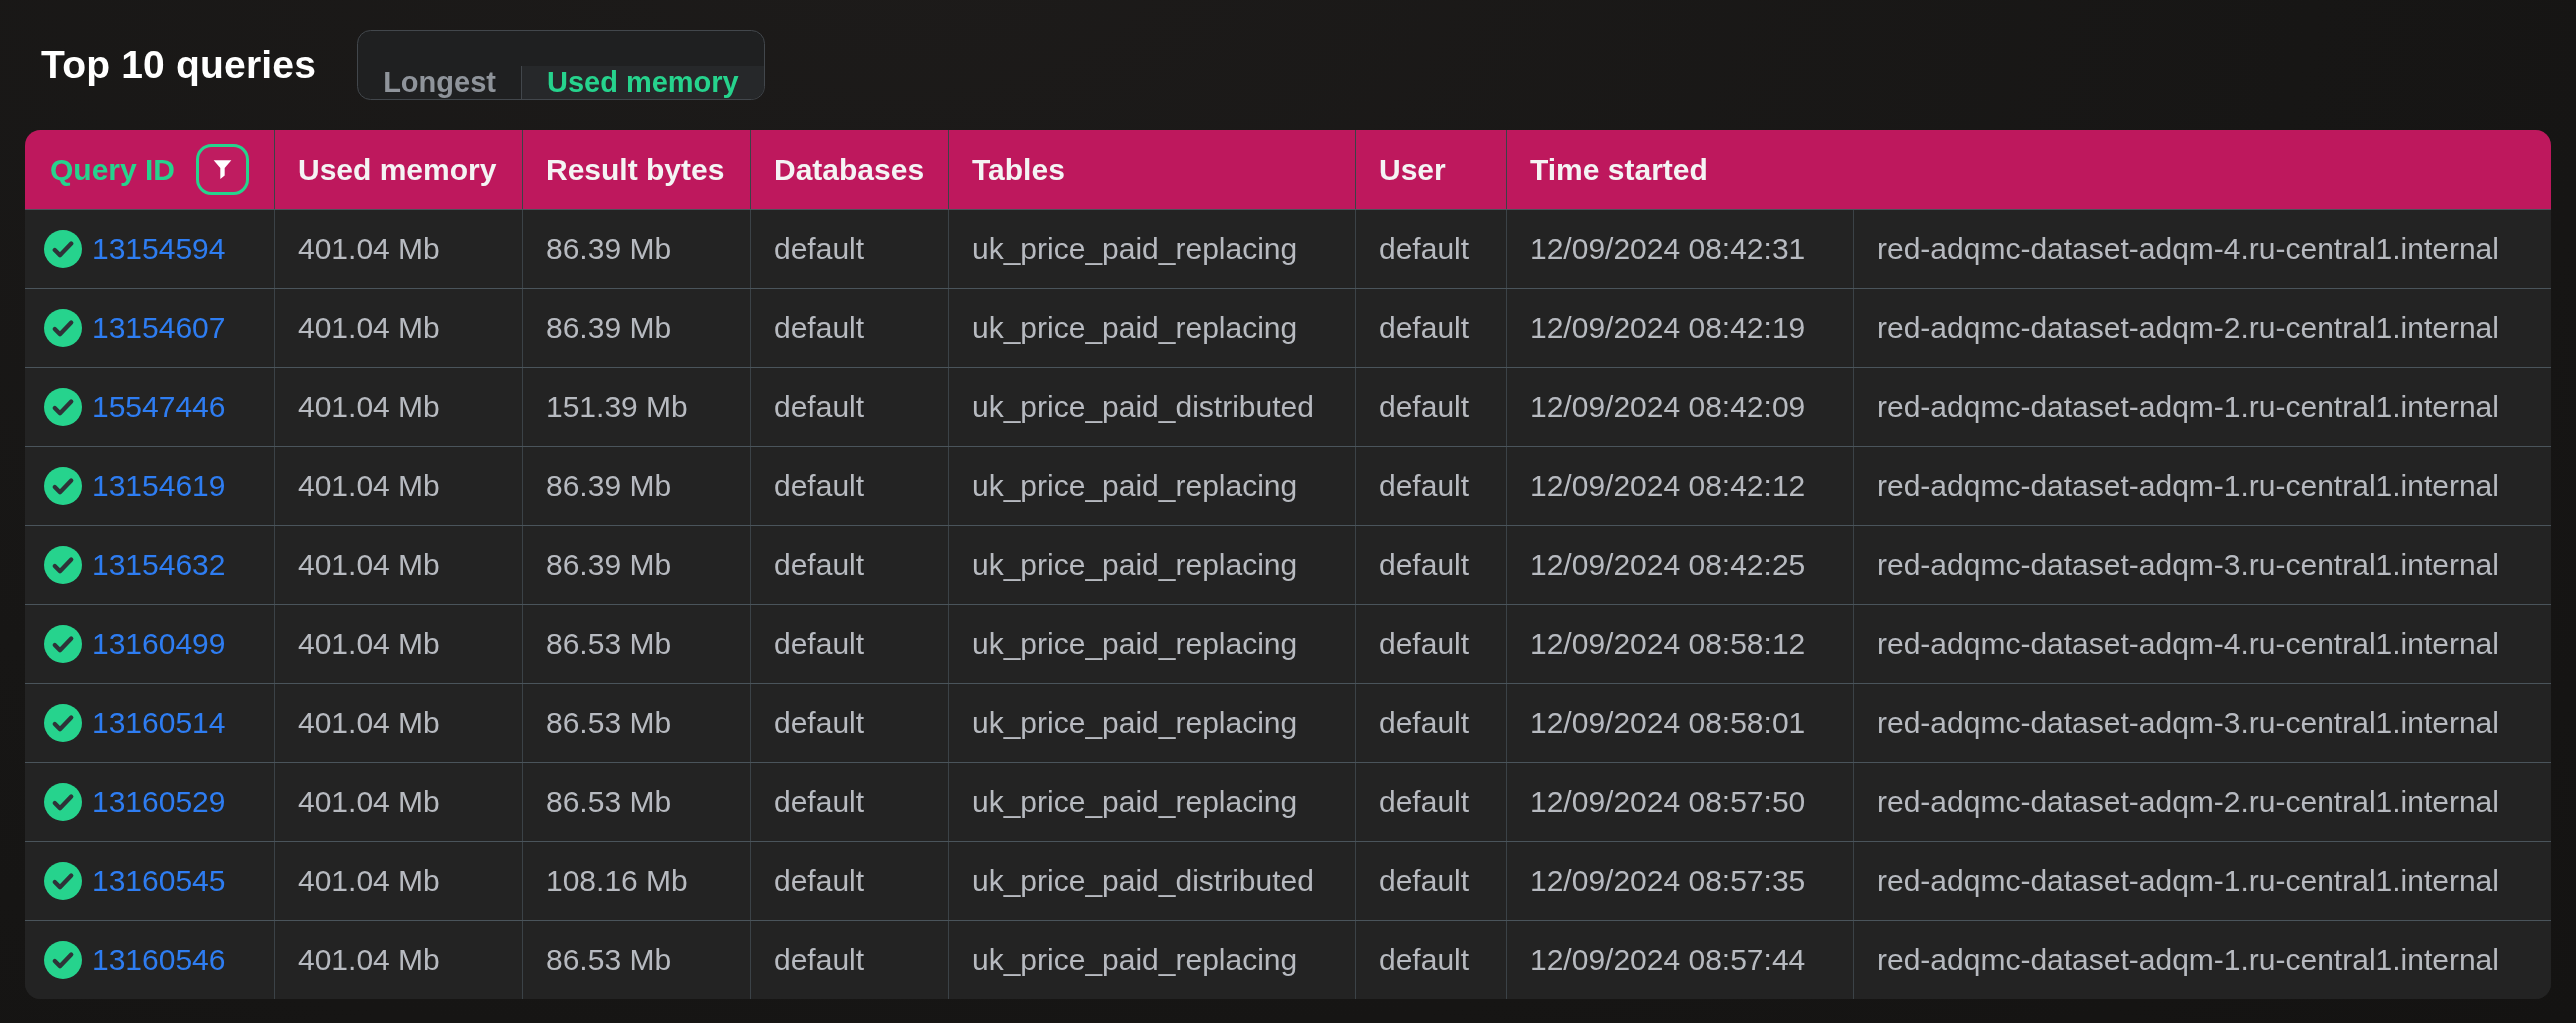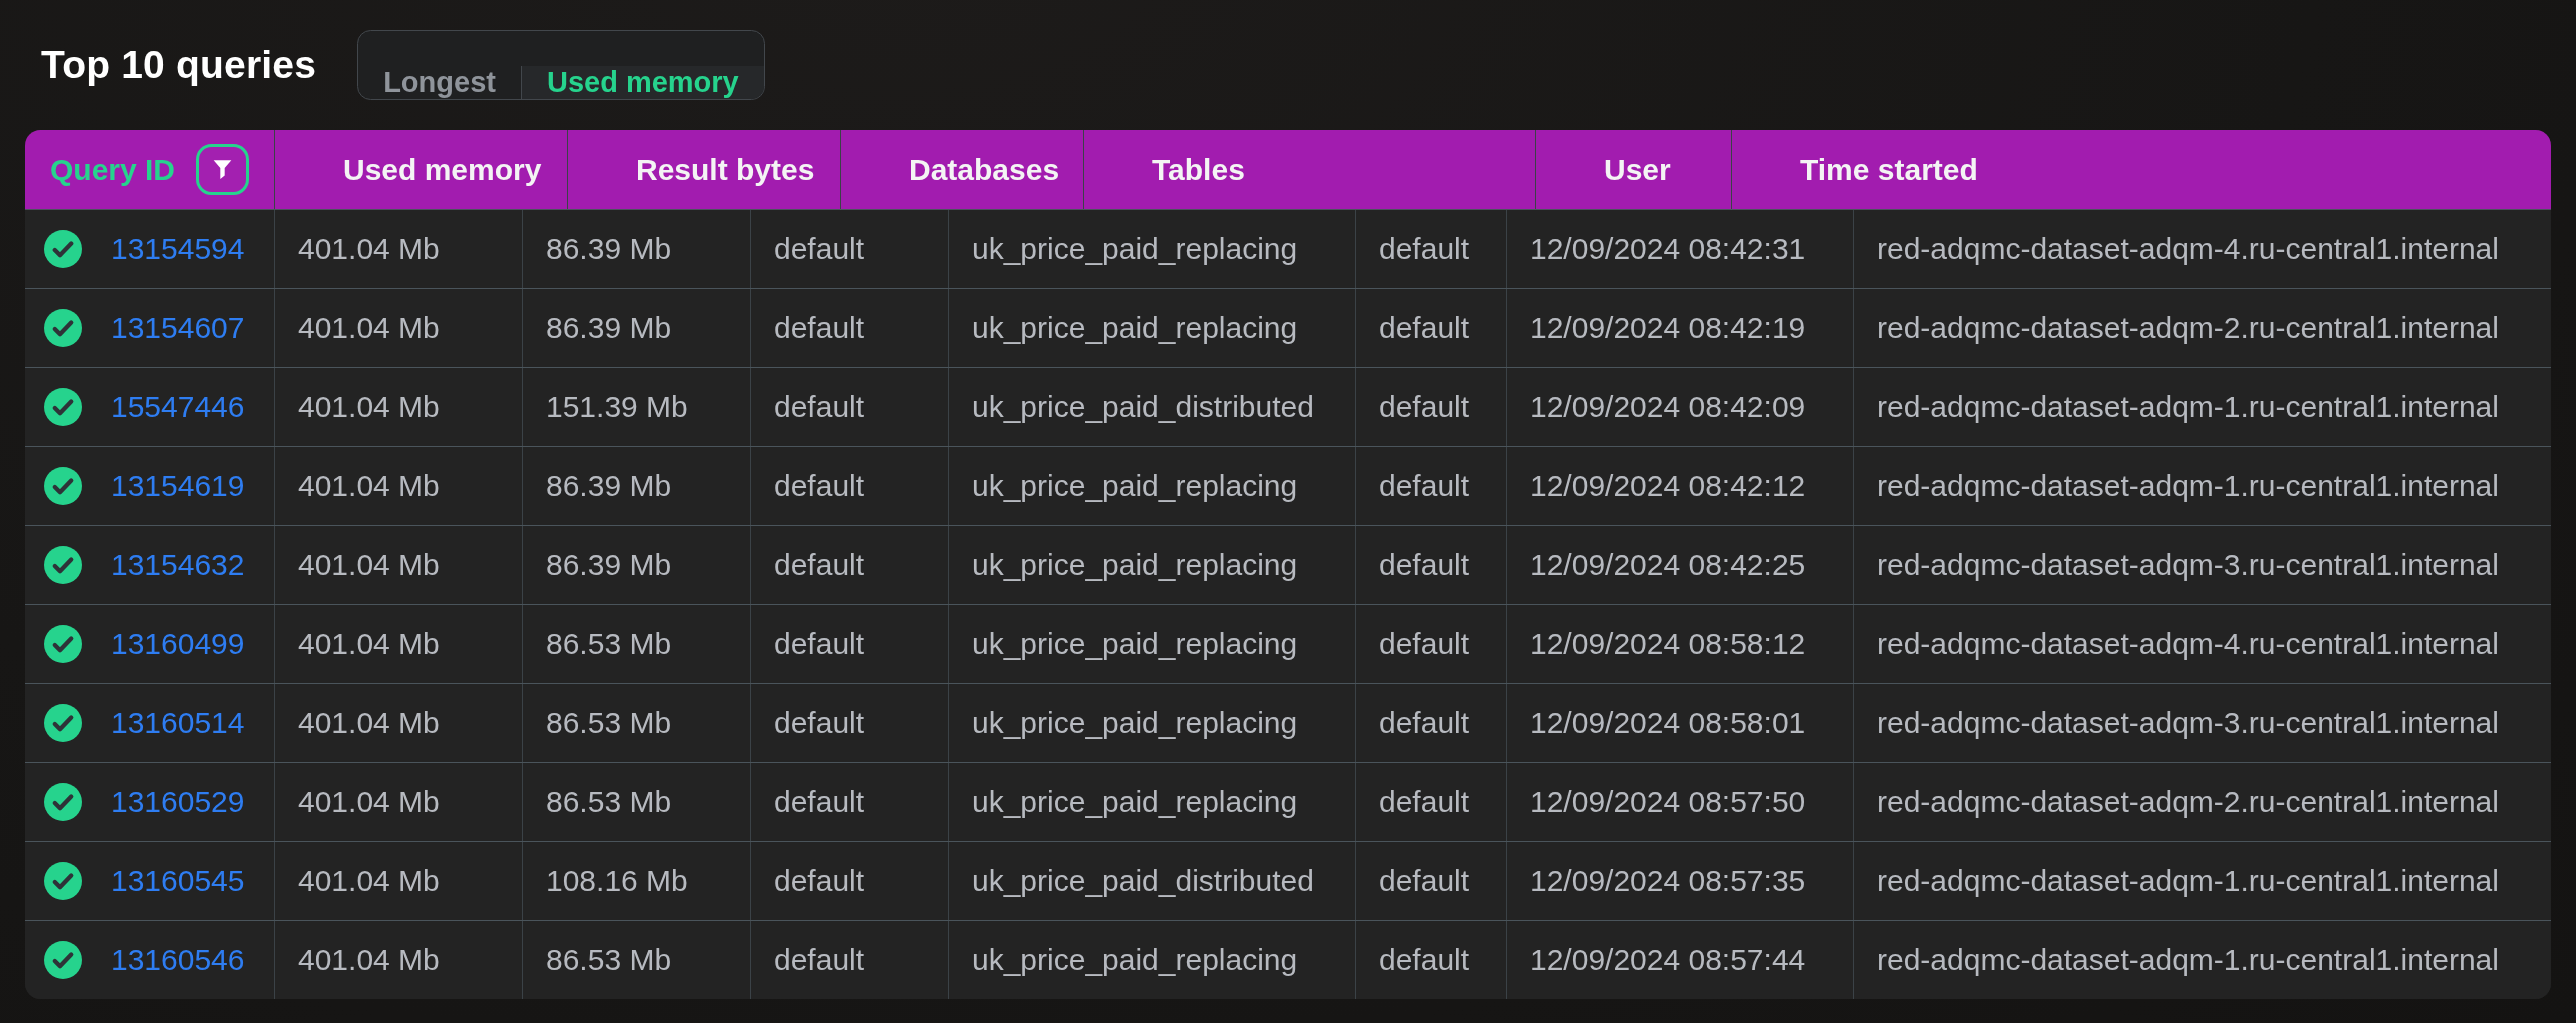--- a/index.html
+++ b/index.html
@@ -35,41 +35,41 @@
   .table{
     margin:0 25px;width:2526px;box-sizing:border-box;
     border-radius:15.4px;overflow:hidden;
     background:#232323;
   }
   .trow{
     display:grid;
     grid-template-columns:250px 248px 228px 198px 407px 151px 347px 1fr;
     height:78px;
   }
-  .trow.header{height:79px;background:#a21caf;gap:45px;}
+  .trow.header{height:79px;background:#be185d;}
   .tbody .trow{border-top:1px solid #4a545b;background:#232323;}
   .cell{
     display:flex;align-items:center;
     padding:0 23px;box-sizing:border-box;
     border-right:1px solid #3b4247;
     font-size:30px;color:#b7bac0;
     white-space:nowrap;overflow:hidden;
   }
   .cell:last-child{border-right:none;}
   .header .cell{font-weight:700;color:#f4f4f4;}
   .cell.qid-head{justify-content:space-between;padding:0 25px;}
   .qid-label{color:#26d38d;}
   .filter-btn{
     width:53px;height:51px;box-sizing:border-box;
     border:3.9px solid #26d38d;border-radius:15.4px;
     background:rgba(255,255,255,0.02);
     display:flex;align-items:center;justify-content:center;
     cursor:pointer;padding:0;
   }
-  .qid-cell{gap:29px;padding-left:19px;}
+  .qid-cell{gap:10px;padding-left:19px;}
   .check-icon{width:38px;height:38px;flex:0 0 38px;display:block;}
   .qid-link{color:#2e7df2;text-decoration:none;font-size:30px;cursor:pointer;}
 </style>
 </head>
 <body>
 
 <div class="topbar">
   <h1 class="page-title">Top 10 queries</h1>
   <div class="tabs">
     <button class="tab">Longest</button>

